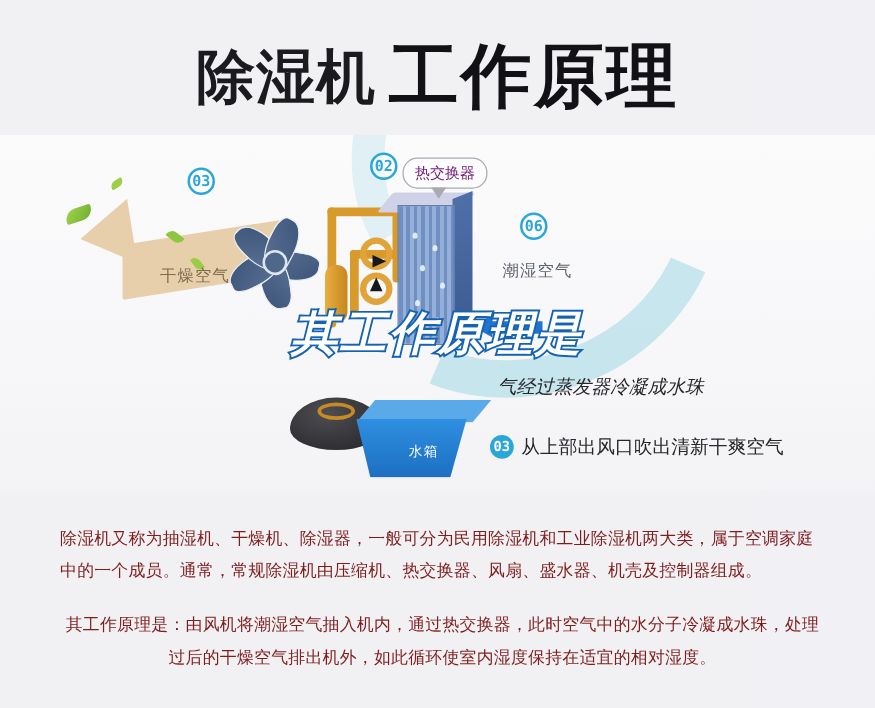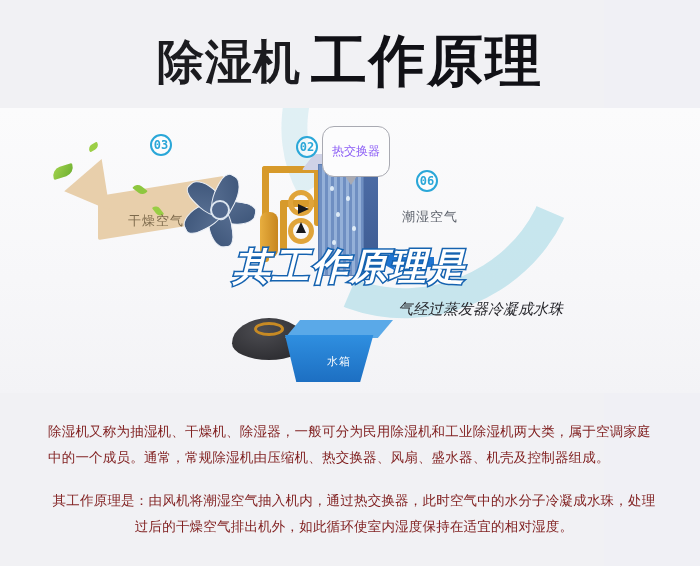--- a/index.html
+++ b/index.html
@@ -184,28 +184,28 @@
 
   
   .badge{
     position:absolute; width:22px; height:22px; border-radius:50%;
     border:2px solid #2aa7d8; color:#2aa7d8;
     font-size:12px; font-weight:bold; line-height:18px; text-align:center;
     background:rgba(255,255,255,.55);
     font-family:"DejaVu Sans Mono",monospace;
   }
   .badge.b01{ left:416px; top:62px; }
-  .badge.b02{ left:296px; top:28px; }
+  .badge.b02{ left:296px; top:14px; }
   .badge.b03{ left:150px; top:26px; }
 
   
   .callout{
     position:absolute; left:322px; top:18px;
-    padding:16px 9px; border:1.5px solid #a9aab2; border-radius:12px;
-    background:#fcfcfd; font-size:12px; color:#8b5cf6;
+    padding:3px 9px; border:1.5px solid #a9aab2; border-radius:12px;
+    background:#fcfcfd; font-size:12px; color:#701a75;
     font-family:"DejaVu Sans",sans-serif; white-space:nowrap;
   }
   .callout:after{
     content:""; position:absolute; left:22px; bottom:-9px;
     width:0;height:0;
     border-left:6px solid transparent; border-right:6px solid transparent;
     border-top:9px solid #a9aab2;
   }
 
   .humid-label{
@@ -325,20 +325,21 @@
     </div>
 
     <div class="badge b01">06</div>
     <div class="badge b02">02</div>
     <div class="badge b03">03</div>
 
     <div class="callout">热交换器</div>
     <div class="humid-label">潮湿空气</div>
 
     <div class="step-line step-02">气经过蒸发器冷凝成水珠</div>
+    <div class="step-line step-03"><span class="badge-fill">03</span><span>从上部出风口吹出清新干爽空气</span></div>
   </div>
 
   <div class="overlay">
     <div>其工作原理是</div>
   </div>
 
   <div class="body">
     <p class="p1">除湿机又称为抽湿机、干燥机、除湿器，一般可分为民用除湿机和工业除湿机两大类，属于空调家庭中的一个成员。通常，常规除湿机由压缩机、热交换器、风扇、盛水器、机壳及控制器组成。</p>
     <p class="p2">其工作原理是：由风机将潮湿空气抽入机内，通过热交换器，此时空气中的水分子冷凝成水珠，处理过后的干燥空气排出机外，如此循环使室内湿度保持在适宜的相对湿度。</p>
   </div>

